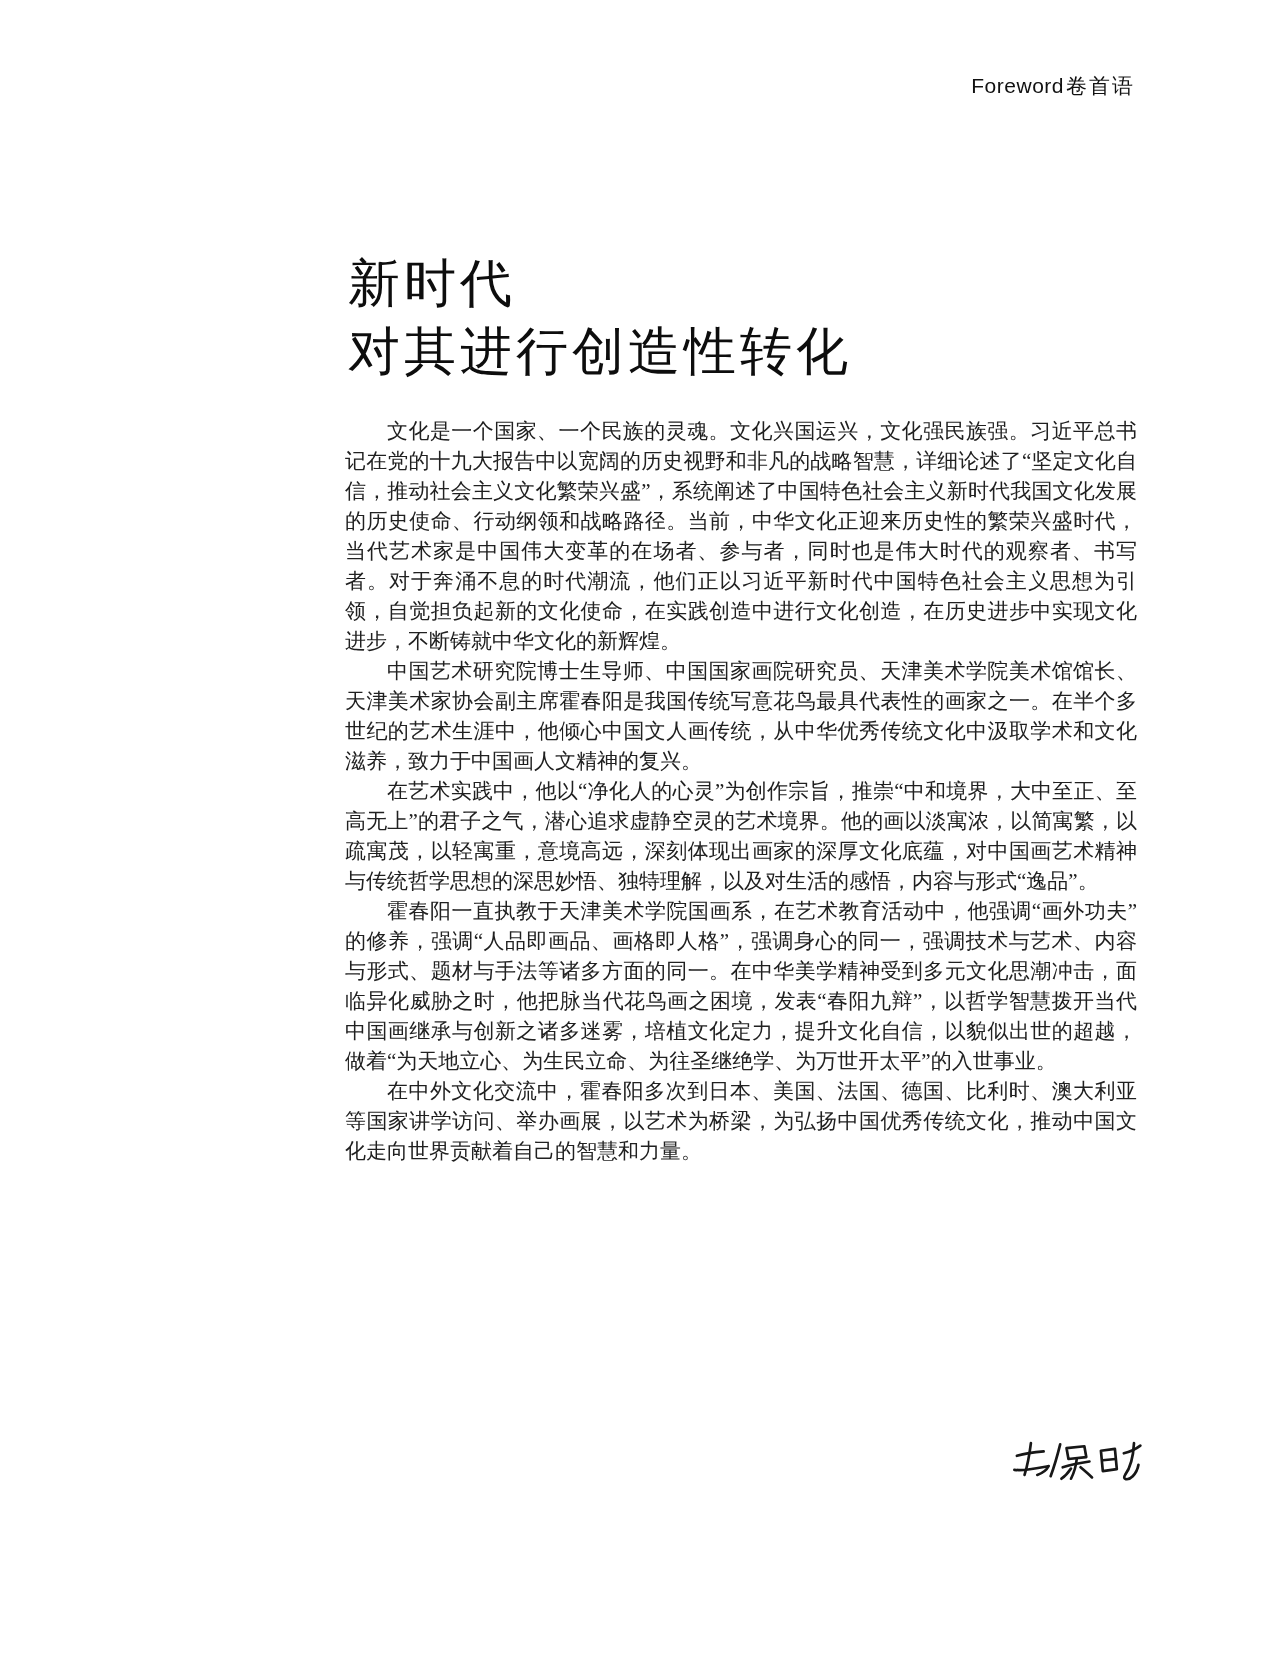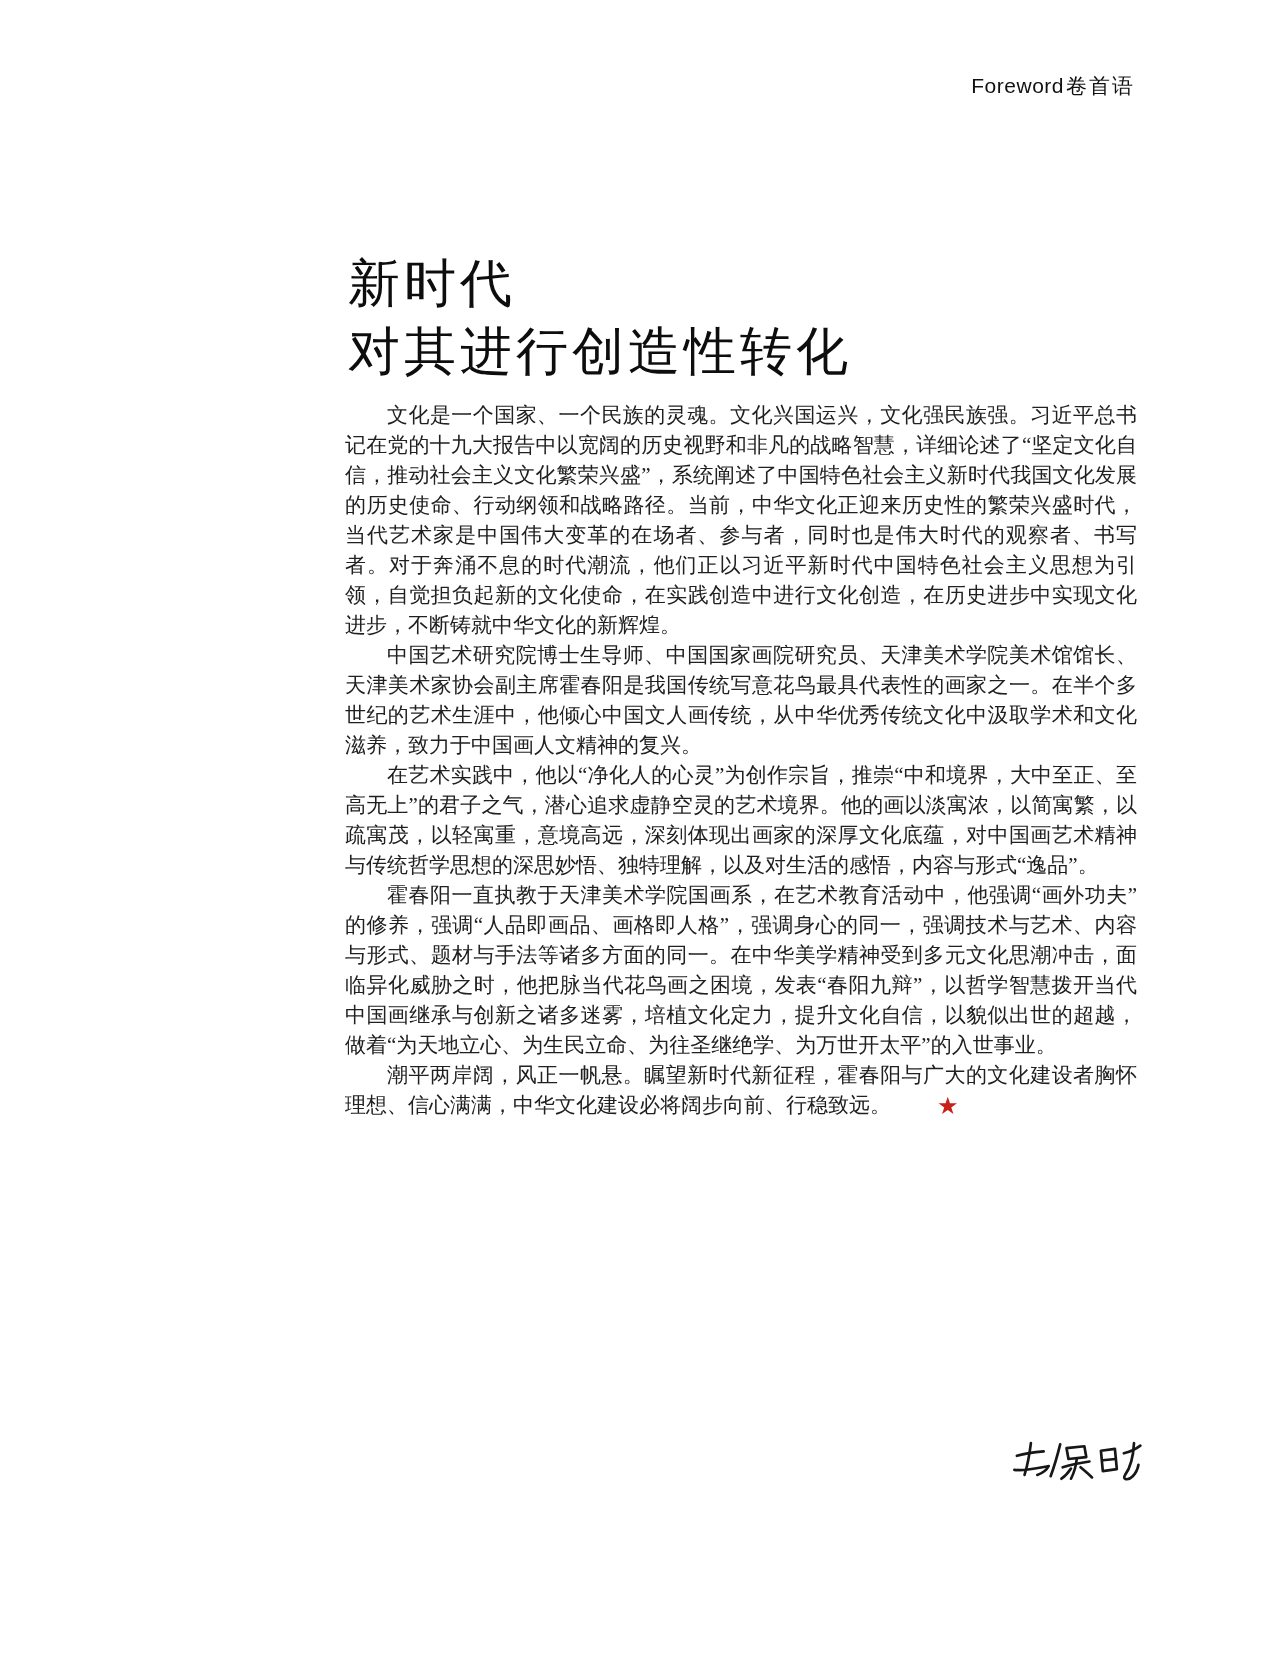--- a/index.html
+++ b/index.html
@@ -41,21 +41,21 @@
     font-size: 52px;
     line-height: 68px;
     letter-spacing: 4px;
     color: #0d0d0d;
   }
 
   
   .body-copy {
     position: absolute;
     left: 345px;
-    top: 400px;
+    top: 416px;
     width: 792px;
     font-size: 21px;
     line-height: 30px;
     text-align: justify;
     color: #202020;
   }
   .body-copy p {
     margin: 0;
     padding: 0;
     text-indent: 2em;
@@ -106,21 +106,21 @@
   <h1 class="article-title">
     <span>新时代</span><br>
     <span>对其进行创造性转化</span>
   </h1>
 
   <div class="body-copy">
     <p>文化是一个国家、一个民族的灵魂。文化兴国运兴，文化强民族强。习近平总书记在党的十九大报告中以宽阔的历史视野和非凡的战略智慧，详细论述了“坚定文化自信，推动社会主义文化繁荣兴盛”，系统阐述了中国特色社会主义新时代我国文化发展的历史使命、行动纲领和战略路径。当前，中华文化正迎来历史性的繁荣兴盛时代，当代艺术家是中国伟大变革的在场者、参与者，同时也是伟大时代的观察者、书写者。对于奔涌不息的时代潮流，他们正以习近平新时代中国特色社会主义思想为引领，自觉担负起新的文化使命，在实践创造中进行文化创造，在历史进步中实现文化进步，不断铸就中华文化的新辉煌。</p>
     <p>中国艺术研究院博士生导师、中国国家画院研究员、天津美术学院美术馆馆长、天津美术家协会副主席霍春阳是我国传统写意花鸟最具代表性的画家之一。在半个多世纪的艺术生涯中，他倾心中国文人画传统，从中华优秀传统文化中汲取学术和文化滋养，致力于中国画人文精神的复兴。</p>
     <p>在艺术实践中，他以“净化人的心灵”为创作宗旨，推崇“中和境界，大中至正、至高无上”的君子之气，潜心追求虚静空灵的艺术境界。他的画以淡寓浓，以简寓繁，以疏寓茂，以轻寓重，意境高远，深刻体现出画家的深厚文化底蕴，对中国画艺术精神与传统哲学思想的深思妙悟、独特理解，以及对生活的感悟，内容与形式“逸品”。</p>
     <p>霍春阳一直执教于天津美术学院国画系，在艺术教育活动中，他强调“画外功夫”的修养，强调“人品即画品、画格即人格”，强调身心的同一，强调技术与艺术、内容与形式、题材与手法等诸多方面的同一。在中华美学精神受到多元文化思潮冲击，面临异化威胁之时，他把脉当代花鸟画之困境，发表“春阳九辩”，以哲学智慧拨开当代中国画继承与创新之诸多迷雾，培植文化定力，提升文化自信，以貌似出世的超越，做着“为天地立心、为生民立命、为往圣继绝学、为万世开太平”的入世事业。</p>
-    <p><span>潮平两岸阔，风正一帆悬。瞩望新时代新征程，霍春阳与广大的文化建设者胸怀理想、信心满满，中华文化建设必将阔步向前、行稳致远。</span><span class="star">★</span></p>
+    <p>在中外文化交流中，霍春阳多次到日本、美国、法国、德国、比利时、澳大利亚等国家讲学访问、举办画展，以艺术为桥梁，为弘扬中国优秀传统文化，推动中国文化走向世界贡献着自己的智慧和力量。</p>
   </div>
 
   <div class="signature">
     <span class="visually-hidden">王保旺</span>
     <svg viewBox="0 0 220 100">
 
       <path d="M14,34 C27,30 42,28 56,27"></path>
       <path d="M36,14 C34,30 31,48 26,64"></path>
       <path d="M10,56 C28,58 48,53 64,50 C60,58 52,62 46,64"></path>
 

